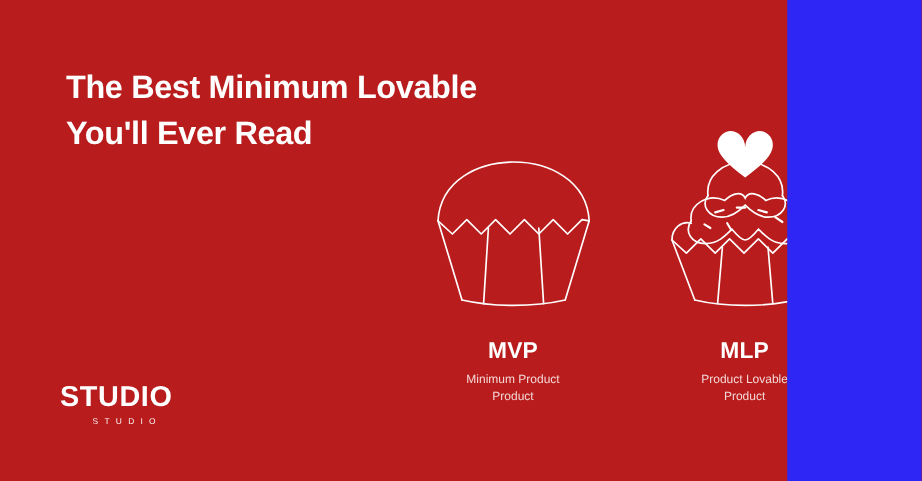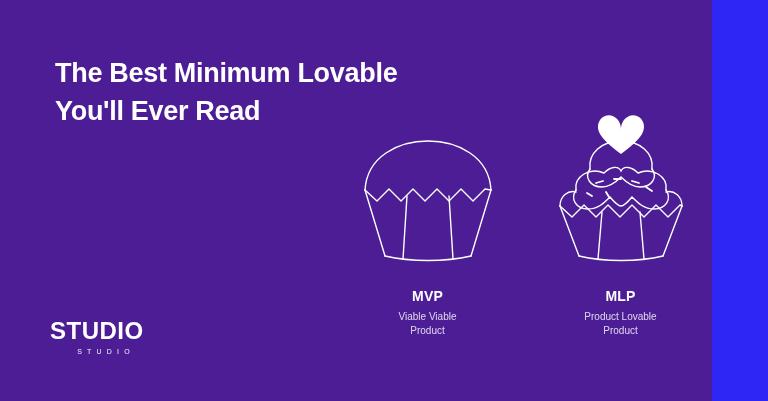--- a/index.html
+++ b/index.html
@@ -11,23 +11,23 @@
   }
 
   body {
     background: #2d26f5;
     font-family: "Liberation Sans", sans-serif;
     position: relative;
   }
 
   .banner {
     position: relative;
-    width: 712px;
+    width: 656px;
     height: 401px;
-    background: #4c1d95;
+    background: #b91c1c;
     overflow: hidden;
   }
 
   
   .headline {
     position: absolute;
     left: 55px;
     top: 54px;
     width: 400px;
     color: #ffffff;
@@ -87,21 +87,21 @@
 
   .art {
     height: 185px;
     display: flex;
     align-items: flex-end;
     justify-content: center;
   }
 
   .label-title {
     color: #ffffff;
-    font-size: 14px;
+    font-size: 19px;
     font-weight: bold;
     letter-spacing: 0.2px;
     margin-top: 20px;
   }
   .label-sub {
     color: #ffffff;
     opacity: 0.82;
     font-size: 10px;
     font-weight: normal;
     line-height: 14px;
@@ -139,21 +139,21 @@
           <path d="M138 52 L118 118" stroke="#ffffff" stroke-width="1.4" stroke-linecap="round"></path>
 
           <path d="M32 118 C58 124 92 124 118 118" stroke="#ffffff" stroke-width="1.4" fill="none" stroke-linecap="round"></path>
 
           <path d="M54 58 L50 121" stroke="#ffffff" stroke-width="1.4" stroke-linecap="round"></path>
           <path d="M96 58 L100 121" stroke="#ffffff" stroke-width="1.4" stroke-linecap="round"></path>
         </svg>
       </div>
       <div class="label-title">MVP</div>
       <div class="label-sub">
-        <span>Viable Viable</span><br>
+        <span>Minimum Product</span><br>
         <span>Product</span>
       </div>
     </div>
 
     <div class="cupcake-col mlp">
       <div class="art">
         <svg width="150" height="175" viewBox="0 0 150 175" fill="none">
 
           <path d="M75 36 C75 26 66 20 59 23 C52 26 50 34 54 41 C58 48 66 54 75 61 C84 54 92 48 96 41 C100 34 98 26 91 23 C84 20 75 26 75 36 Z" fill="#ffffff"></path>
 

